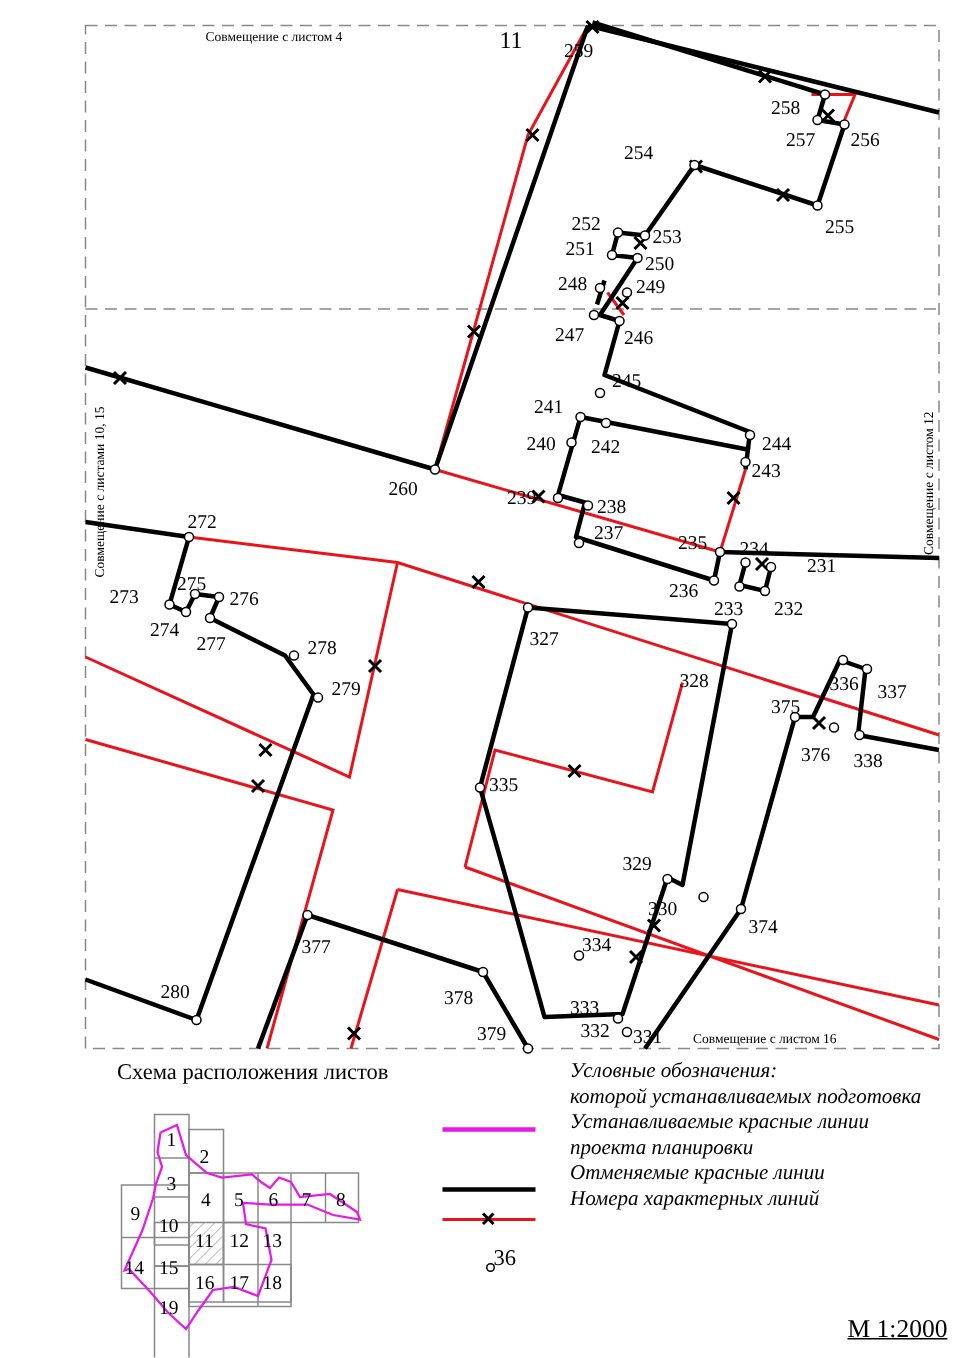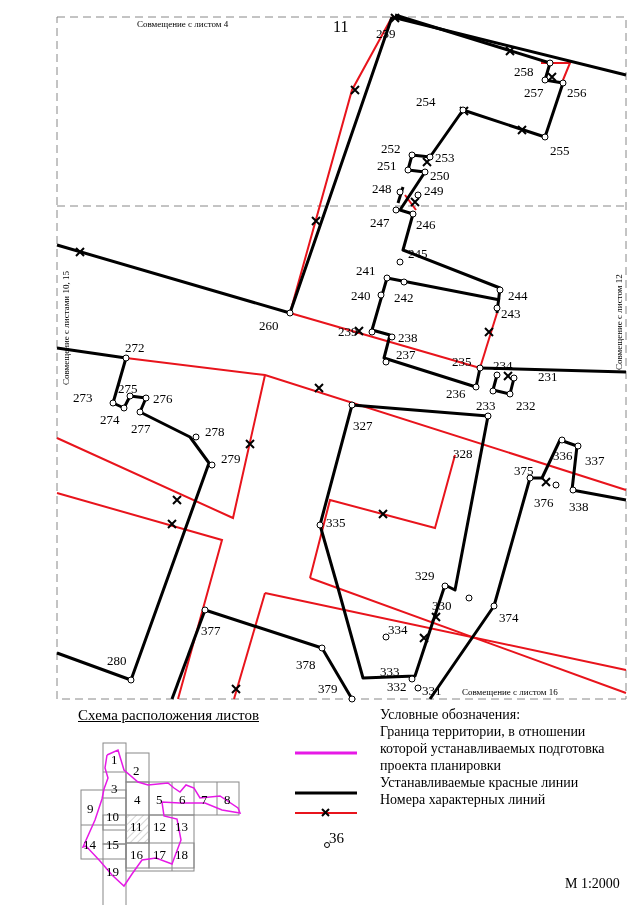--- a/index.html
+++ b/index.html
@@ -8,24 +8,24 @@
   #map-svg { position: absolute; left: 0; top: 0; width: 640px; height: 905px; }
   .map-text { font-family: "Liberation Serif", serif; fill: #000; }
   .pt-label { font-size: 13px; }
   .small-label { font-size: 9px; }
   .sheet-num { font-size: 16px; }
   .blk { stroke: #000; stroke-width: 3; fill: none; stroke-linejoin: round; }
   .red { stroke: #e8141c; stroke-width: 2; fill: none; }
   .xmark { stroke: #000; stroke-width: 2; }
   .pt { fill: #fff; stroke: #000; stroke-width: 1; }
   .frame { stroke: #888; stroke-width: 1; stroke-dasharray: 8 5; fill: none; }
-  .scheme-title { position: absolute; left: 78px; top: 707px; font-size: 15px; text-decoration: underline; }
+  .scheme-title { position: absolute; left: 78px; top: 707px; font-size: 15px; }
   .legend { position: absolute; left: 380px; top: 706px; font-size: 14px; line-height: 17px; }
-  .legend div { white-space: nowrap; }
-  .scale { position: absolute; left: 565px; top: 876px; font-size: 14px; }
+  .legend div { white-space: nowrap; font-style: italic; }
+  .scale { position: absolute; left: 565px; top: 876px; font-size: 17px; text-decoration: underline; }
 </style>
 </head>
 <body>
 
 <svg id="map-svg" viewBox="0 0 640 905" xmlns="http://www.w3.org/2000/svg">
 
   <rect class="frame" x="57" y="17" width="569" height="682"></rect>
   <line class="frame" x1="57" y1="206" x2="626" y2="206"></line>
 
   <text class="map-text small-label" x="137" y="27">Совмещение с листом 4</text>
@@ -267,20 +267,20 @@
     <path class="xmark" d="M322,809 l7,7 M329,809 l-7,7"></path>
     <circle class="pt" cx="327" cy="845" r="2.5"></circle>
     <text class="map-text" x="329" y="843" font-size="15">36</text>
   </g>
 </svg>
 
 <div class="scheme-title">Схема расположения листов</div>
 
 <div class="legend">
   <div>Условные обозначения:</div>
-  <div>Граница территории, в отношении</div>
   <div>которой устанавливаемых подготовка</div>
+  <div>Устанавливаемые красные линии</div>
   <div>проекта планировки</div>
-  <div>Устанавливаемые красные линии</div>
+  <div>Отменяемые красные линии</div>
   <div>Номера характерных линий</div>
 </div>
 
 <div class="scale">М 1:2000</div>
 
 </body></html>

